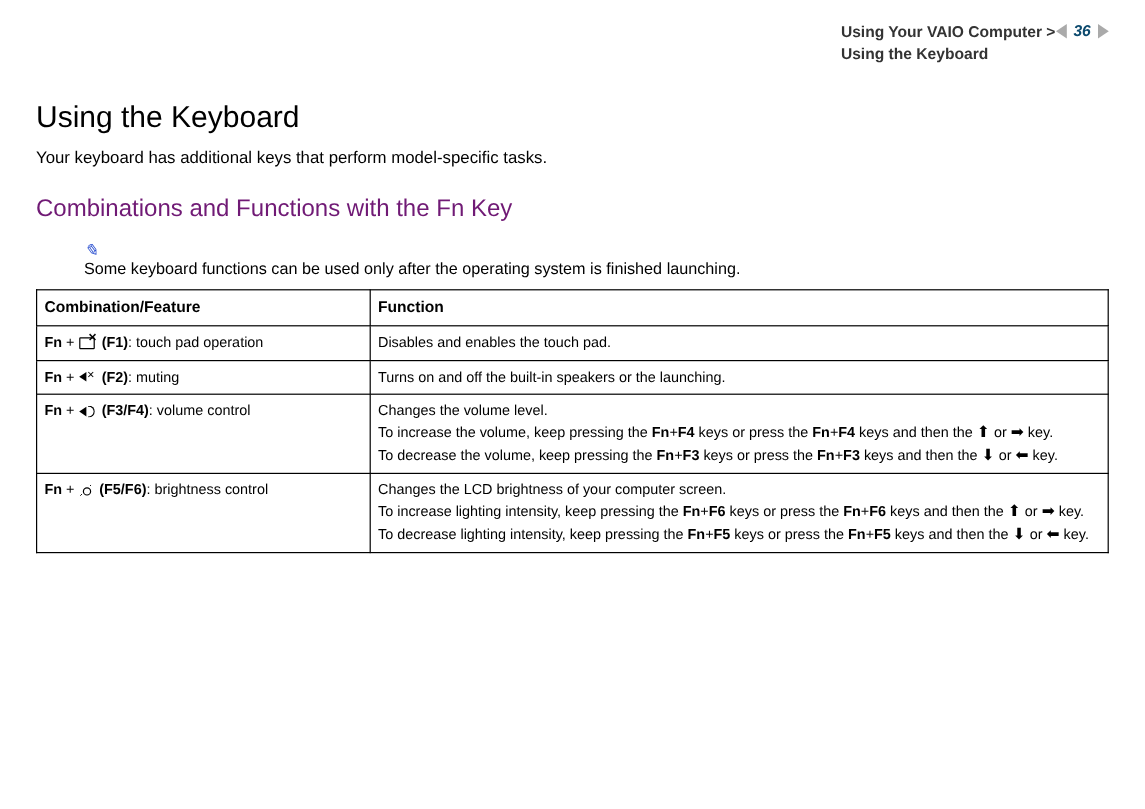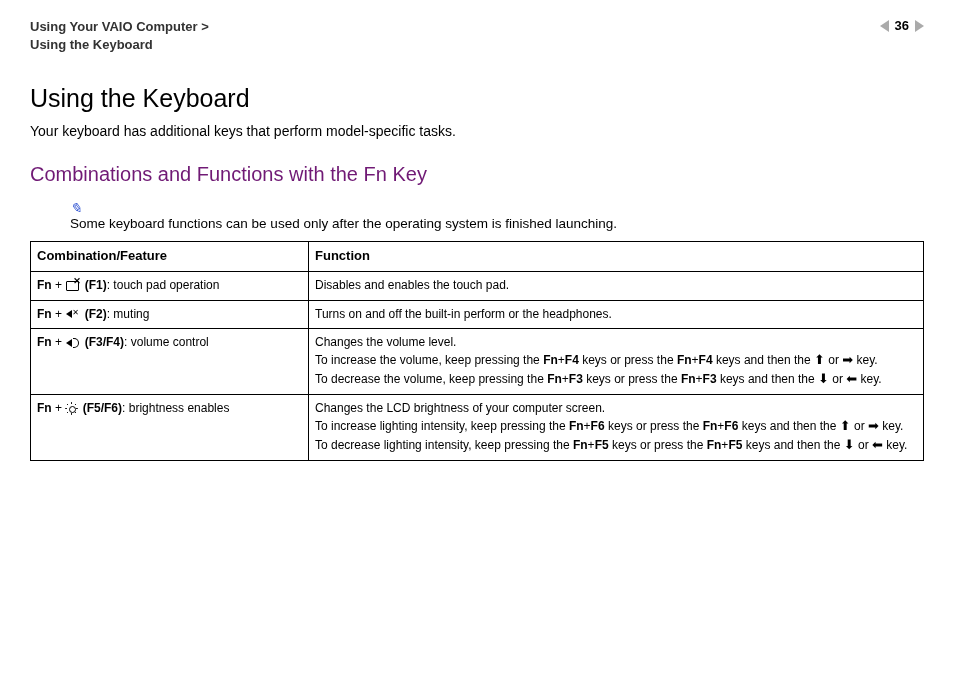--- a/index.html
+++ b/index.html
@@ -6,21 +6,21 @@
   body {
     width: 954px;
     height: 674px;
     background: #fff;
     font-family: Arial, Helvetica, sans-serif;
     color: #000;
     position: relative;
   }
   .header {
     display: flex;
-    justify-content: space-between;
+    justify-content: flex-end;
     align-items: flex-start;
     padding: 18px 30px 0 30px;
   }
   .breadcrumb {
     font-size: 13px;
     font-weight: bold;
     color: #333;
     line-height: 1.4;
   }
   .pager {
@@ -28,21 +28,21 @@
     align-items: center;
     gap: 6px;
   }
   .pager .tri {
     width: 0; height: 0;
     border-top: 6px solid transparent;
     border-bottom: 6px solid transparent;
   }
   .tri-left { border-right: 9px solid #aaa; }
   .tri-right { border-left: 9px solid #aaa; }
-  .page-num { font-size: 13px; font-weight: bold; color: #000000; }
+  .page-num { font-size: 13px; font-style: italic; font-weight: bold; color: #0c4a6e; }
   .content { padding: 30px 30px 0 30px; }
   h1 { font-size: 25px; font-weight: normal; margin-bottom: 10px; }
   .intro { font-size: 14px; margin-bottom: 24px; }
   h2 { font-size: 20px; font-weight: normal; color: #701a75; margin-bottom: 14px; }
   .note-block { margin-left: 40px; margin-bottom: 10px; }
   .note-icon { font-size: 14px; color: #2a4fd0; font-style: italic; }
   .note-text { font-family: Arial, Helvetica, sans-serif; font-size: 13.5px; }
   table {
     width: 100%;
     border-collapse: collapse;
@@ -172,31 +172,31 @@
           <span class="fn">Fn</span><span> + </span><span class="ico ico-touchpad"></span>
           <span class="fn">(F1)</span><span>: touch pad operation</span>
         </td>
         <td>Disables and enables the touch pad.</td>
       </tr>
       <tr>
         <td class="combo">
           <span class="fn">Fn</span><span> + </span><span class="ico ico-mute"></span>
           <span class="fn">(F2)</span><span>: muting</span>
         </td>
-        <td>Turns on and off the built-in perform or the headphones.</td>
+        <td>Turns on and off the built-in speakers or the launching.</td>
       </tr>
       <tr>
         <td class="combo">
           <span class="fn">Fn</span><span> + </span><span class="ico ico-vol"></span>
           <span class="fn">(F3/F4)</span><span>: volume control</span>
         </td>
         <td>Changes the volume level.<br>To increase the volume, keep pressing the <b>Fn</b>+<b>F4</b> keys or press the <b>Fn</b>+<b>F4</b> keys and then the <span class="arrow">⬆</span> or <span class="arrow">➡</span> key.<br>To decrease the volume, keep pressing the <b>Fn</b>+<b>F3</b> keys or press the <b>Fn</b>+<b>F3</b> keys and then the <span class="arrow">⬇</span> or <span class="arrow">⬅</span> key.</td>
       </tr>
       <tr>
         <td class="combo">
           <span class="fn">Fn</span><span> + </span><span class="ico ico-bright"></span>
-          <span class="fn">(F5/F6)</span><span>: brightness enables</span>
+          <span class="fn">(F5/F6)</span><span>: brightness control</span>
         </td>
         <td>Changes the LCD brightness of your computer screen.<br>To increase lighting intensity, keep pressing the <b>Fn</b>+<b>F6</b> keys or press the <b>Fn</b>+<b>F6</b> keys and then the <span class="arrow">⬆</span> or <span class="arrow">➡</span> key.<br>To decrease lighting intensity, keep pressing the <b>Fn</b>+<b>F5</b> keys or press the <b>Fn</b>+<b>F5</b> keys and then the <span class="arrow">⬇</span> or <span class="arrow">⬅</span> key.</td>
       </tr>
     </tbody>
   </table>
 </div>
 
 </body></html>

